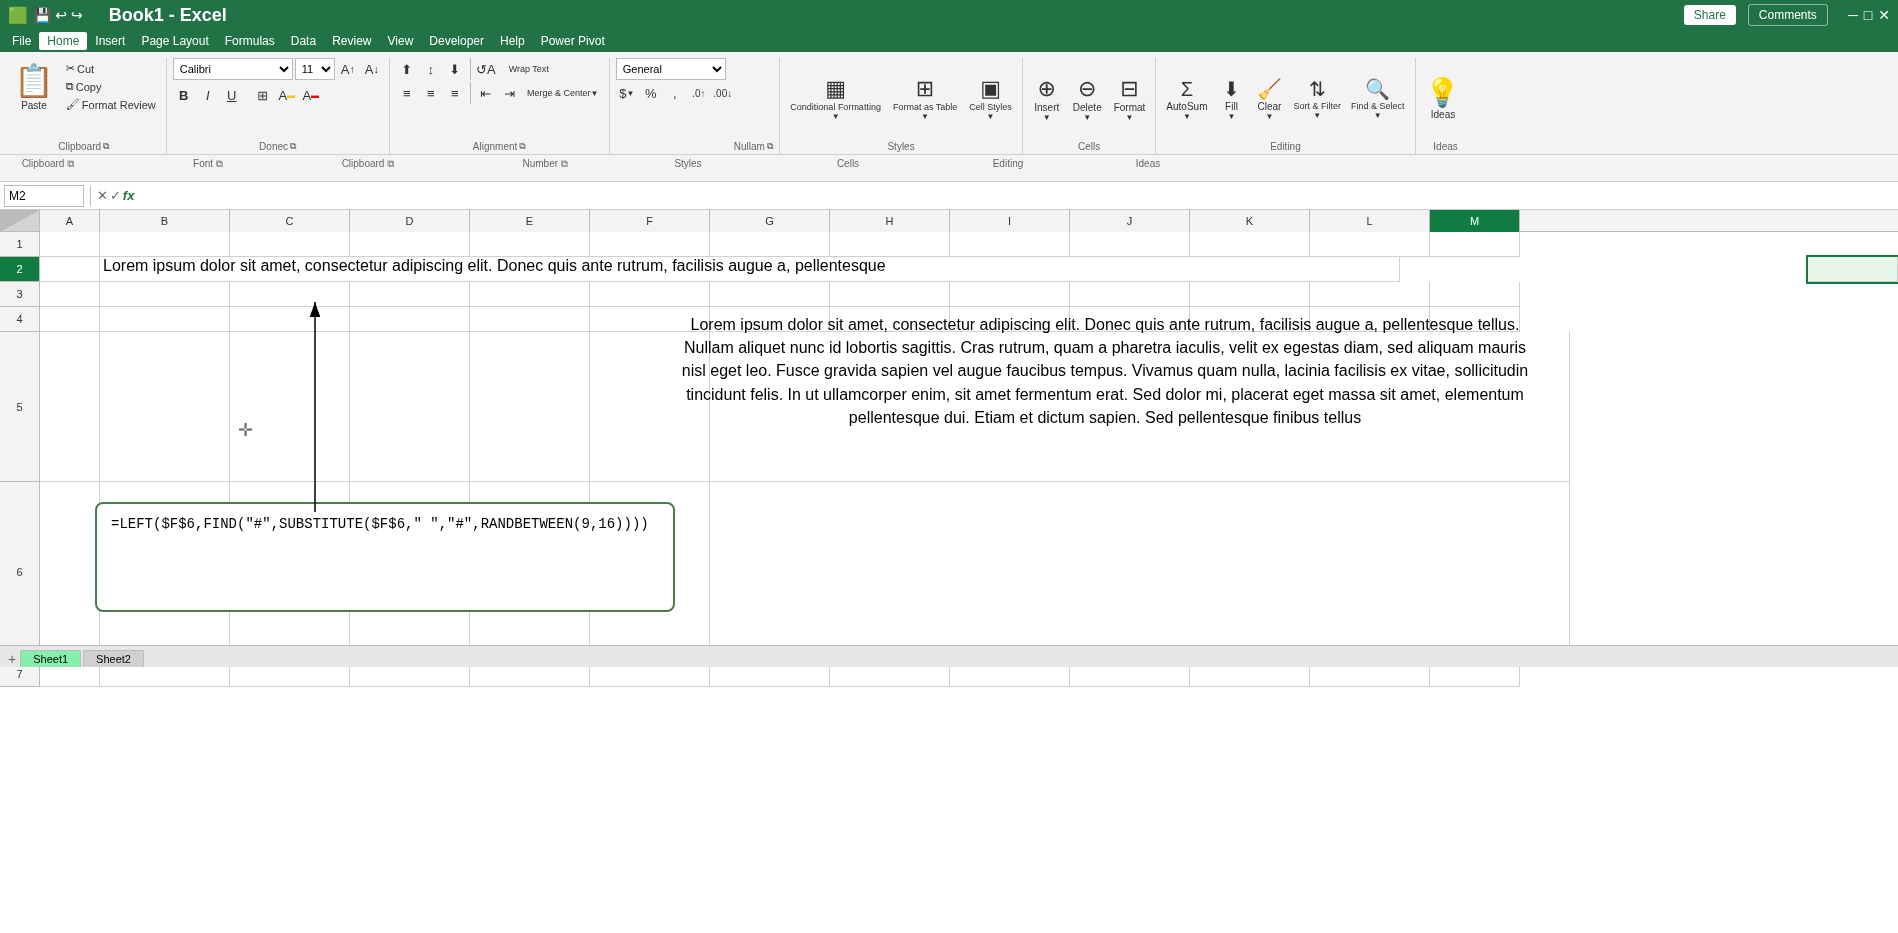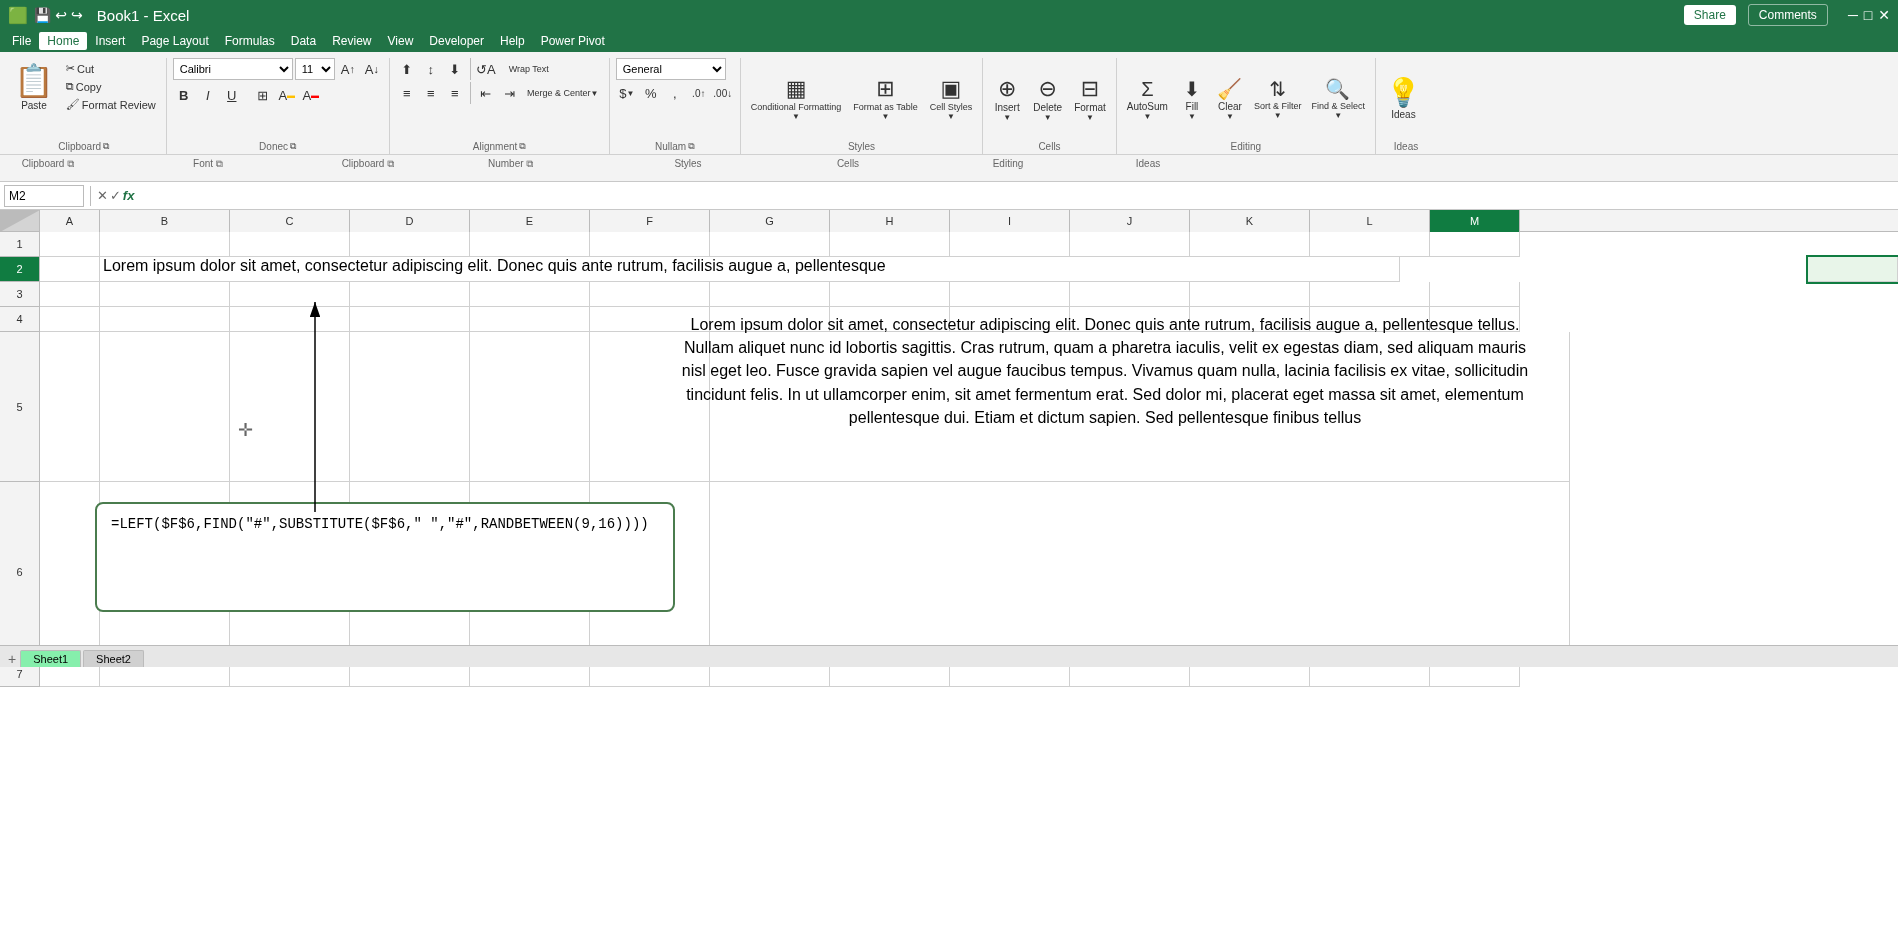--- a/index.html
+++ b/index.html
@@ -334,21 +334,21 @@
 <body>
 
 <div class="title-bar">
   <div class="title-bar-left">
     <span style="font-size:16px;">🟩</span>
     <span style="display:flex;gap:4px;">
       <button style="background:none;border:none;color:#fff;cursor:pointer;font-size:14px;">💾</button>
       <button style="background:none;border:none;color:#fff;cursor:pointer;font-size:14px;">↩</button>
       <button style="background:none;border:none;color:#fff;cursor:pointer;font-size:14px;">↪</button>
     </span>
-    <span style="font-size:15px;margin-left:8px;">Book1 - Excel</span>
+    <span style="font-size:18px;margin-left:20px;font-weight:bold;">Book1 - Excel</span>
   </div>
   <div class="title-bar-right">
     <button style="background:#fff;color:#217346;border:none;padding:3px 10px;border-radius:3px;cursor:pointer;font-size:12px;">Share</button>
     <button style="background:none;border:1px solid rgba(255,255,255,0.5);color:#fff;padding:3px 10px;border-radius:3px;cursor:pointer;font-size:12px;">Comments</button>
     <span style="display:flex;gap:6px;margin-left:8px;">
       <button style="background:none;border:none;color:#fff;cursor:pointer;font-size:14px;">─</button>
       <button style="background:none;border:none;color:#fff;cursor:pointer;font-size:14px;">□</button>
       <button style="background:none;border:none;color:#fff;cursor:pointer;font-size:14px;">✕</button>
     </span>
   </div>
@@ -450,21 +450,21 @@
             <span class="dropdown-arrow">▼</span>
           </button>
         </div>
       </div>
       <div class="ribbon-group-label">
         <span>Alignment</span>
         <span class="ribbon-group-label-expand">⧉</span>
       </div>
     </div>
 
-    <div class="ribbon-group" style="flex-direction:column;min-width:130px;">
+    <div class="ribbon-group" style="flex-direction:row;min-width:130px;">
       <div style="display:flex;flex-direction:column;gap:2px;flex:1;">
         <select class="number-dropdown">
           <option>General</option>
         </select>
         <div style="display:flex;gap:2px;align-items:center;">
           <button class="icon-btn">$<span class="dropdown-arrow">▼</span></button>
           <button class="icon-btn">%</button>
           <button class="icon-btn">,</button>
           <button class="icon-btn" style="font-size:10px;">.0↑</button>
           <button class="icon-btn" style="font-size:10px;">.00↓</button>
@@ -566,21 +566,21 @@
         <span>Ideas</span>
       </div>
     </div>
 
   </div>
 
   <div style="height:18px;background:#f3f3f3;border-top:1px solid #d0d0d0;display:flex;align-items:center;font-size:10px;color:#666;padding:0 8px;gap:80px;">
     <span style="width:80px;text-align:center;">Clipboard ⧉</span>
     <span style="width:80px;text-align:center;">Font ⧉</span>
     <span style="width:80px;text-align:center;">Clipboard ⧉</span>
-    <span style="width:80px;text-align:left;">Number ⧉</span>
+    <span style="width:80px;text-align:right;">Number ⧉</span>
     <span style="width:80px;text-align:center;">Styles</span>
     <span style="width:80px;text-align:center;">Cells</span>
     <span style="width:80px;text-align:center;">Editing</span>
     <span style="width:40px;text-align:center;">Ideas</span>
   </div>
 </div>
 
 <div class="formula-bar">
   <input class="name-box" value="M2" style="">
   <span style="width:1px;background:#bbb;height:20px;margin:0 2px;"></span>

